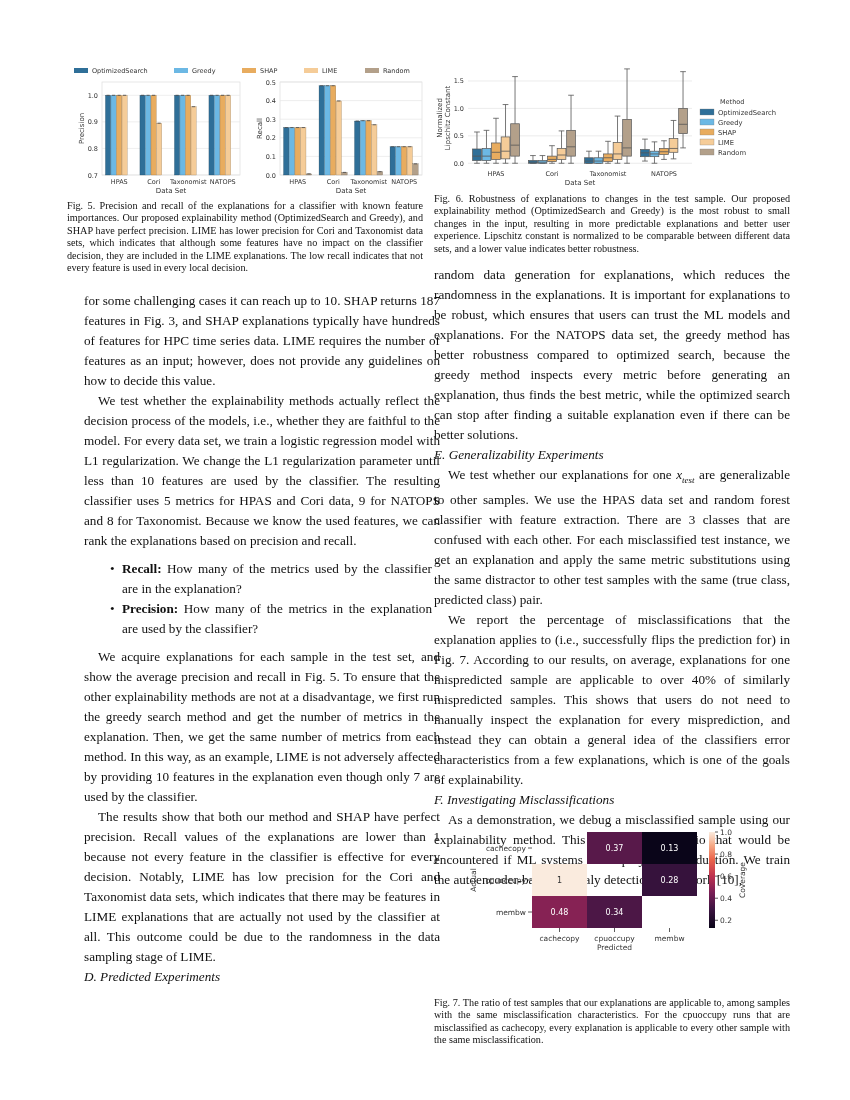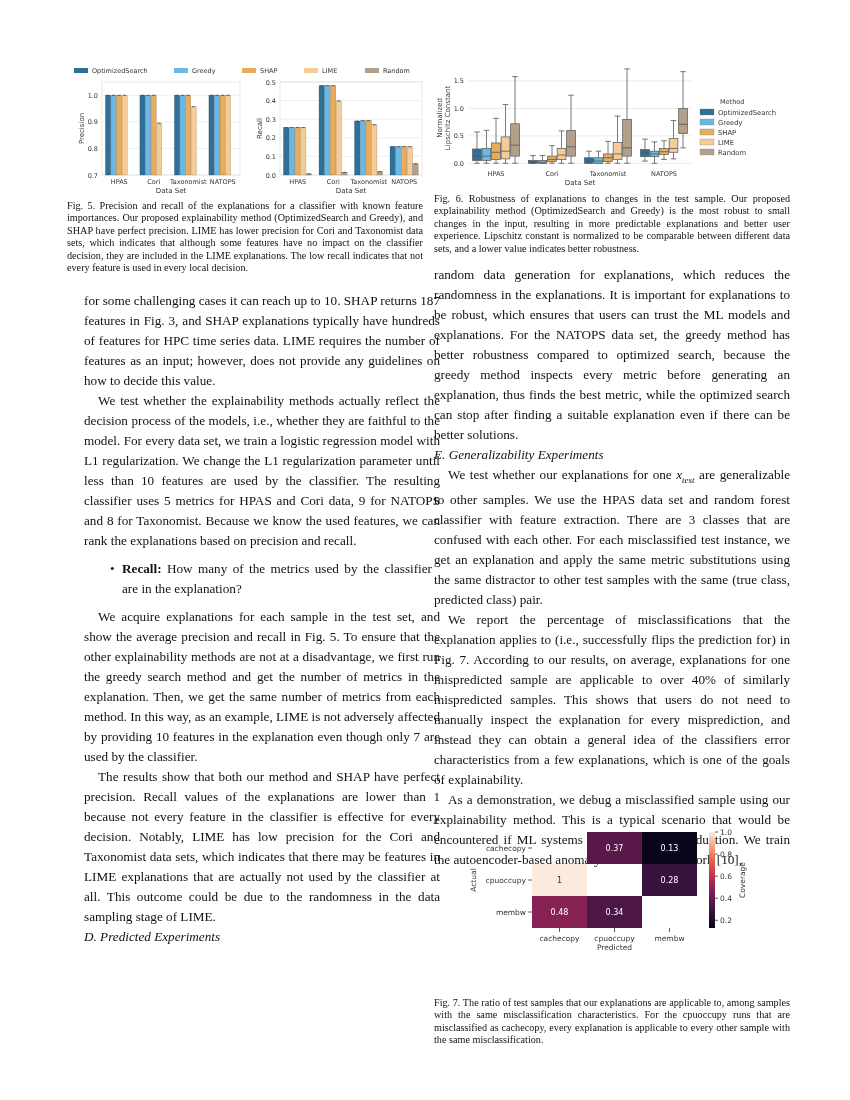--- a/index.html
+++ b/index.html
@@ -326,31 +326,33 @@
     <rect x="268" y="83" width="14" height="6" fill="#b3a08a" stroke="#777" stroke-width="0.3"></rect>
     <text x="286" y="89" font-size="6.8">Random</text>
   </svg>
 <div class="caption" style="left:434px; top:193px;">Fig. 6.  Robustness of explanations to changes in the test sample. Our proposed explainability method (OptimizedSearch and Greedy) is the most robust to small changes in the input, resulting in more predictable explanations and better user experience. Lipschitz constant is normalized to be comparable between different data sets, and a lower value indicates better robustness.</div>
 
 <div class="body-block" style="left:84px; top:291px;">
   <p class="noindent">for some challenging cases it can reach up to 10. SHAP returns 187 features in Fig. 3, and SHAP explanations typically have hundreds of features for HPC time series data. LIME requires the number of features as an input; however, does not provide any guidelines on how to decide this value.</p>
   <p>We test whether the explainability methods actually reflect the decision process of the models, i.e., whether they are faithful to the model. For every data set, we train a logistic regression model with L1 regularization. We change the L1 regularization parameter until less than 10 features are used by the classifier. The resulting classifier uses 5 metrics for HPAS and Cori data, 9 for NATOPS and 8 for Taxonomist. Because we know the used features, we can rank the explanations based on precision and recall.</p>
   <ul class="bul">
     <li><b>Recall:</b><span> How many of the metrics used by the classifier are in the explanation?</span></li>
+    <li><b>Precision:</b><span> How many of the metrics in the explanation are used by the classifier?</span></li>
   </ul>
   <p>We acquire explanations for each sample in the test set, and show the average precision and recall in Fig. 5. To ensure that the other explainability methods are not at a disadvantage, we first run the greedy search method and get the number of metrics in the explanation. Then, we get the same number of metrics from each method. In this way, as an example, LIME is not adversely affected by providing 10 features in the explanation even though only 7 are used by the classifier.</p>
   <p>The results show that both our method and SHAP have perfect precision. Recall values of the explanations are lower than 1 because not every feature in the classifier is effective for every decision. Notably, LIME has low precision for the Cori and Taxonomist data sets, which indicates that there may be features in LIME explanations that are actually not used by the classifier at all. This outcome could be due to the randomness in the data sampling stage of LIME.</p>
   <p class="sect">D.  Predicted Experiments</p>
 </div>
 
 <div class="body-block" style="left:434px; top:265px;">
   <p class="noindent">random data generation for explanations, which reduces the randomness in the explanations. It is important for explanations to be robust, which ensures that users can trust the ML models and explanations. For the NATOPS data set, the greedy method has better robustness compared to optimized search, because the greedy method inspects every metric before generating an explanation, thus finds the best metric, while the optimized search can stop after finding a suitable explanation even if there can be better solutions.</p>
   <p class="sect">E.  Generalizability Experiments</p>
   <p><span>We test whether our explanations for one </span><i>x</i><sub style="font-style:italic;font-size:9px;">test</sub><span> are generalizable to other samples. We use the HPAS data set and random forest classifier with feature extraction. There are 3 classes that are confused with each other. For each misclassified test instance, we get an explanation and apply the same metric substitutions using the same distractor to other test samples with the same (true class, predicted class) pair.</span></p>
   <p>We report the percentage of misclassifications that the explanation applies to (i.e., successfully flips the prediction for) in Fig. 7. According to our results, on average, explanations for one mispredicted sample are applicable to over 40% of similarly mispredicted samples. This shows that users do not need to manually inspect the explanation for every misprediction, and instead they can obtain a general idea of the classifiers error characteristics from a few explanations, which is one of the goals of explainability.</p>
+  <p class="sect">F.  Investigating Misclassifications</p>
   <p>As a demonstration, we debug a misclassified sample using our explainability method. This is a typical scenario that would be encountered if ML systems are deployed to production. We train the autoencoder-based anomaly detection framework [10],</p>
 </div>
 
 <svg class="fig" style="left:462px; top:824px;" width="300" height="130" id="fig7">
     <rect x="125" y="8" width="55" height="32" fill="rgb(88,25,74)"></rect>
     <text x="152.5" y="27" font-size="8" text-anchor="middle" style="fill:#fff">0.37</text>
     <rect x="180" y="8" width="55" height="32" fill="rgb(10,5,25)"></rect>
     <text x="207.5" y="27" font-size="8" text-anchor="middle" style="fill:#fff">0.13</text>
     <rect x="70" y="40" width="55" height="32" fill="rgb(250,235,222)"></rect>
     <text x="97.5" y="59" font-size="8" text-anchor="middle" style="fill:#333">1</text>

